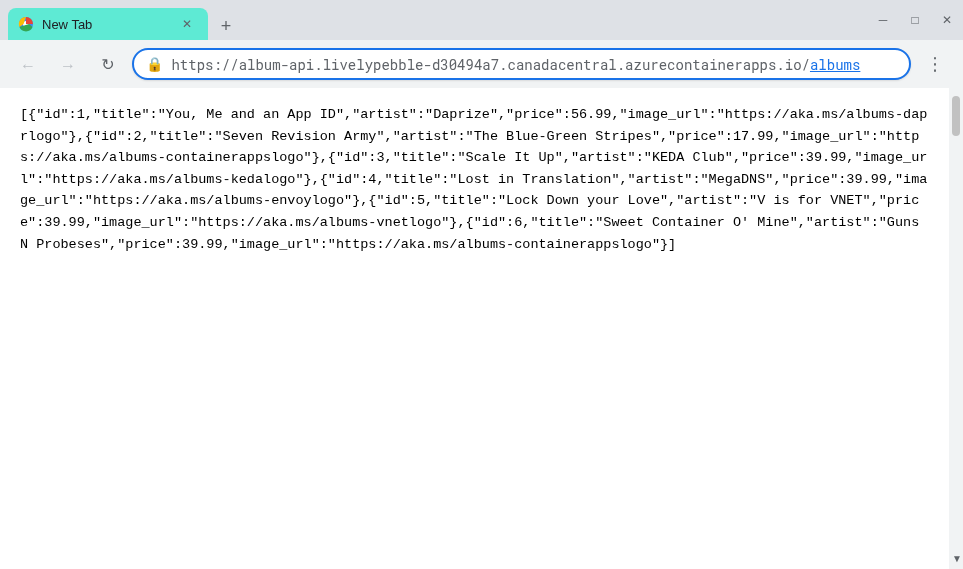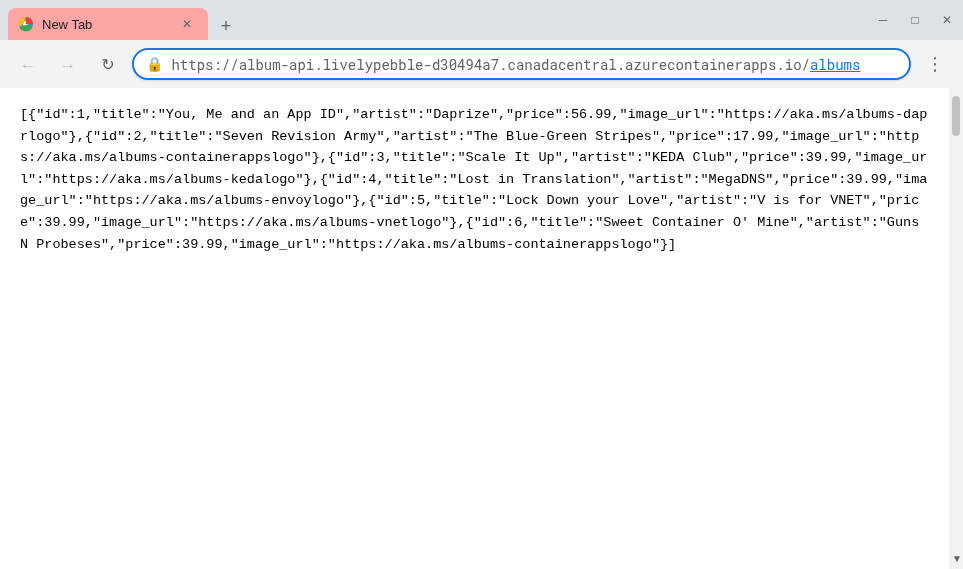--- a/index.html
+++ b/index.html
@@ -23,21 +23,21 @@
       user-select: none;
       position: relative;
     }
     .tab-area {
       display: flex;
       align-items: flex-end;
       height: 100%;
       flex: 1;
     }
     .tab {
-      background: #fca5a5;
+      background: #5eead4;
       height: 32px;
       display: flex;
       align-items: center;
       padding: 0 12px 0 10px;
       border-radius: 8px 8px 0 0;
       min-width: 200px;
       max-width: 240px;
       gap: 8px;
       position: relative;
     }

